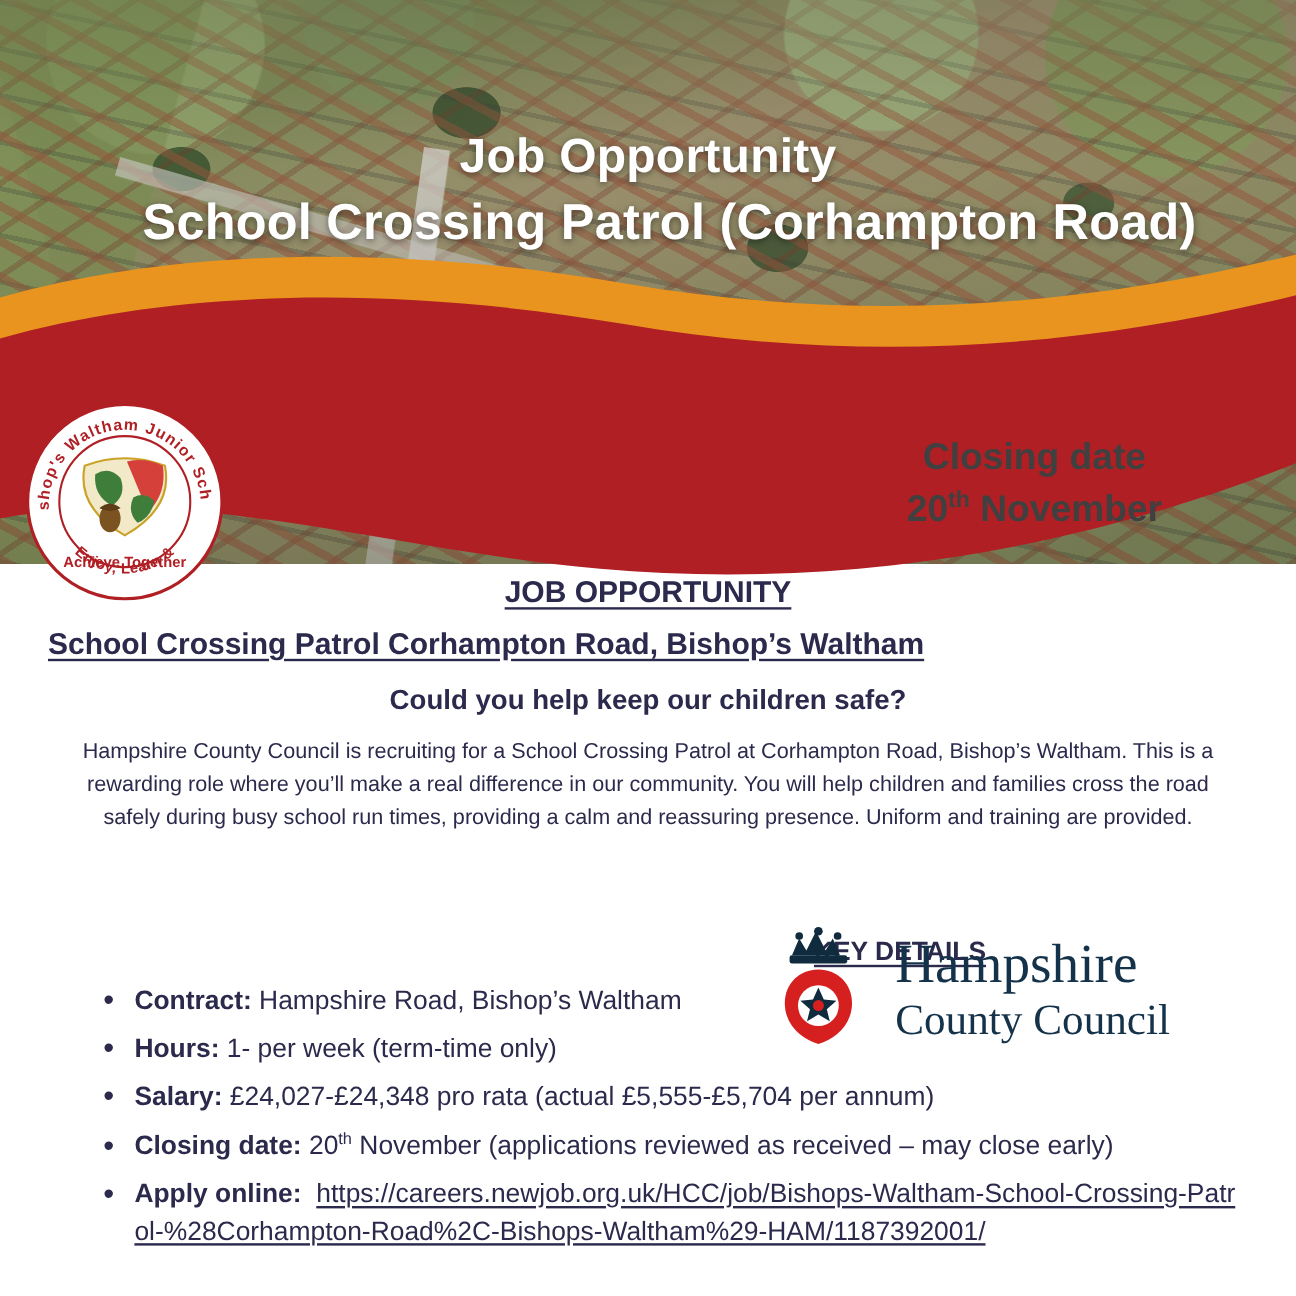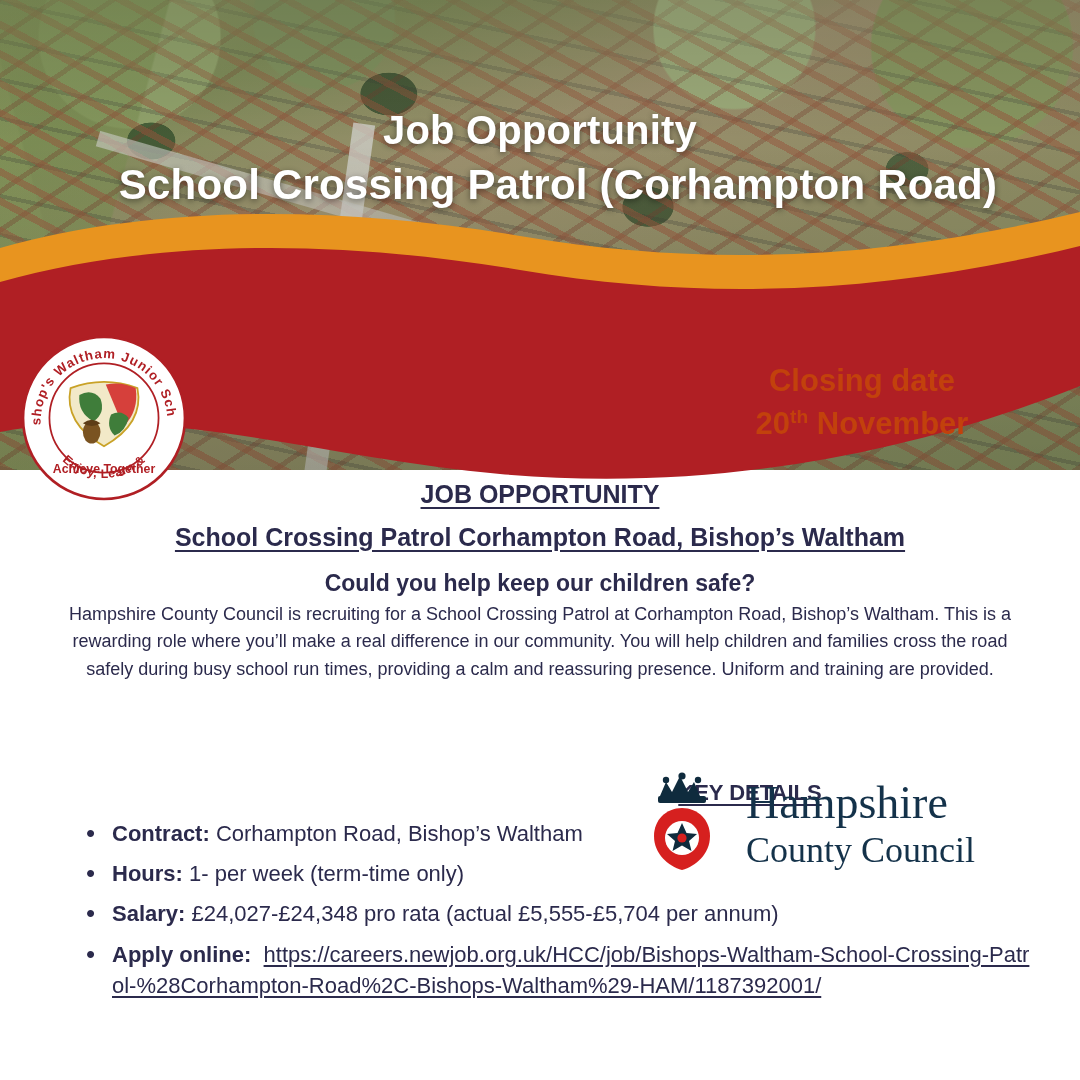--- a/index.html
+++ b/index.html
@@ -108,21 +108,21 @@
     width: 1080px; height: 300px;
     z-index: 4;
   }
 
   
   .closing {
     position: absolute;
     right: 58px; top: 362px;
     width: 320px;
     text-align: center;
-    color: #c2410c;
+    color: #404040;
     z-index: 7;
     line-height: 1.2;
   }
   .closing .c1 { font-size: 31px; font-weight: 700; }
   .closing .c2 { font-size: 31px; font-weight: 700; margin-top: 6px; text-align: center; }
   .closing sup { font-size: .62em; vertical-align: super; }
 
   
   .school-logo {
     position: absolute;
@@ -140,30 +140,30 @@
     padding: 0 40px;
   }
   .head1 {
     text-align: center;
     font-size: 25px; font-weight: 700;
     text-decoration: underline;
     text-underline-offset: 4px;
     margin-bottom: 14px;
   }
   .head2 {
-    text-align: center;
+    text-align: left;
     font-size: 25px; font-weight: 700;
     text-decoration: underline;
     text-underline-offset: 4px;
     margin-bottom: 18px;
   }
   .head3 {
     text-align: center;
     font-size: 23px; font-weight: 700;
-    margin-bottom: 4px;
+    margin-bottom: 16px;
   }
   .para {
     text-align: center;
     font-size: 18px;
     line-height: 1.52;
     padding: 0 8px;
   }
 
   
   .key-wrap {
@@ -292,27 +292,30 @@
         </g>
       </g>
       <text x="108" y="52" font-family="Liberation Serif, serif" font-size="46" fill="#14324a">Hampshire</text>
       <text x="108" y="96" font-family="Liberation Serif, serif" font-size="36" fill="#14324a">County Council</text>
     </svg>
 
     <div class="key-title">KEY DETAILS</div>
 
     <ul class="details">
       <li>
-        <b>Contract:</b><span> Corhampton Road, Bishop’s Waltham</span>
+        <b>Contract:</b><span> Hampshire Road, Bishop’s Waltham</span>
       </li>
       <li>
         <b>Hours:</b><span> 1- per week (term-time only)</span>
       </li>
       <li>
         <b>Salary:</b><span> £24,027-£24,348 pro rata (actual £5,555-£5,704 per annum)</span>
+      </li>
+      <li>
+        <b>Closing date:</b><span> 20</span><sup>th</sup><span> November (applications reviewed as received – may close early)</span>
       </li>
       <li class="apply-li">
         <b>Apply online:</b>
         <span class="link-block">&nbsp;<a class="link" href="#">https://careers.newjob.org.uk/HCC/job/Bishops-Waltham-School-Crossing-Patrol-%28Corhampton-Road%2C-Bishops-Waltham%29-HAM/1187392001/</a></span>
       </li>
     </ul>
   </div>
 
 </div>
 

